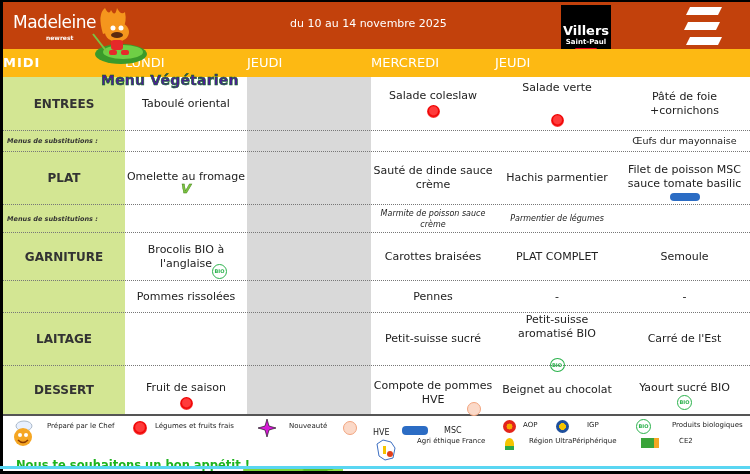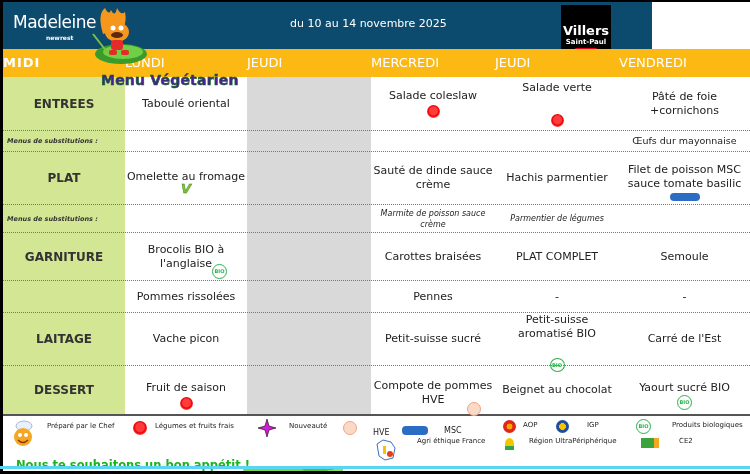--- a/index.html
+++ b/index.html
@@ -1,21 +1,21 @@
 <!DOCTYPE html>
 <html><head>
 <meta charset="utf-8">
 <style>
   * { box-sizing: border-box; margin: 0; padding: 0; }
   html, body { width: 750px; height: 474px; overflow: hidden; background: #000; }
   body { font-family: "DejaVu Sans", sans-serif; position: relative; }
   .frame { position: absolute; left: 3px; top: 2px; width: 747px; height: 469px; background: #fff; overflow: hidden; }
 
   
-  .top-bar { position: absolute; left: 0; top: 0; width: 649px; height: 47px; background: #0c4a6e; text-decoration: underline; }
+  .top-bar { position: absolute; left: 0; top: 0; width: 747px; height: 47px; background: #c2410c; text-decoration: underline; }
   .logo-madeleine { position: absolute; left: 10px; top: 10px; color: #fff; font-family: "DejaVu Sans", sans-serif; font-size: 17px; letter-spacing: -0.5px; }
   .logo-newrest { position: absolute; left: 43px; top: 32px; color: #fff; font-size: 6px; font-weight: bold; }
   .date-range { position: absolute; left: 287px; top: 15px; color: #fff; font-size: 11px; }
   .villers-logo { position: absolute; left: 558px; top: 3px; width: 50px; height: 48px; background: #000; text-align: center; border-bottom: 3px solid #ffe400; }
   .villers-logo .v1 { display: block; color: #fff; font-weight: bold; font-size: 13px; line-height: 14px; margin-top: 19px; text-align: center; }
   .villers-logo .v2 { display: block; color: #fff; font-weight: bold; font-size: 7px; line-height: 8px; }
   .villers-logo .tri { width: 0; height: 0; margin: 2px auto 0; border-left: 11px solid transparent; border-right: 11px solid transparent; border-top: 18px solid #e2001a; }
   .e-logo { position: absolute; left: 681px; top: 3px; width: 40px; height: 44px; }
 
   .day-bar { position: absolute; left: 0; top: 47px; width: 747px; height: 28px; background: #fdb913; }
@@ -82,21 +82,20 @@
       <path d="M6 32 H38 L34 40 H2 Z" fill="#fff"></path>
     </svg>
   </div>
 
   <div class="day-bar">
     <div class="day-cell midi" style="left:0;width:122px">MIDI</div>
     <div class="day-cell" style="left:122px;width:122px">LUNDI</div>
     <div class="day-cell" style="left:244px;width:124px">JEUDI</div>
     <div class="day-cell" style="left:368px;width:124px">MERCREDI</div>
     <div class="day-cell" style="left:492px;width:124px">JEUDI</div>
-    <div class="day-cell" style="left:616px;width:131px">VENDREDI</div>
   </div>
 
   <svg class="mascot" viewBox="0 0 70 62">
     <ellipse cx="38" cy="50" rx="26" ry="10" fill="#3a9a2a"></ellipse>
     <ellipse cx="40" cy="48" rx="20" ry="7" fill="#6fcf45"></ellipse>
     <path d="M20 30 Q14 10 22 4 Q26 12 28 6 Q32 14 34 4 Q38 12 42 8 Q44 18 40 24 Z" fill="#f5961d"></path>
     <ellipse cx="34" cy="28" rx="12" ry="10" fill="#f5961d"></ellipse>
     <ellipse cx="34" cy="31" rx="6" ry="3" fill="#5a2a10"></ellipse>
     <circle cx="30" cy="24" r="2.5" fill="#fff"></circle>
       <circle cx="38" cy="24" r="2.5" fill="#fff"></circle>
@@ -191,23 +190,20 @@
       <div class="cell c-jeu">
           <span>-</span>
         </div>
       <div class="cell c-ven">
           <span>-</span>
         </div>
     </div>
 
     <div class="row" style="top:236px;height:53px">
       <div class="cat">LAITAGE</div>
-      <div class="cell c-lun">
-          <span>Vache picon</span>
-        </div>
       <div class="cell c-mer">
           <span>Petit-suisse sucré</span>
         </div>
       <div class="cell c-jeu" style="padding:6px 4px 0">
         <span>Petit-suisse aromatisé BIO</span>
         <span class="ico ico-bio">BIO</span>
       </div>
       <div class="cell c-ven">
           <span>Carré de l'Est</span>
         </div>

